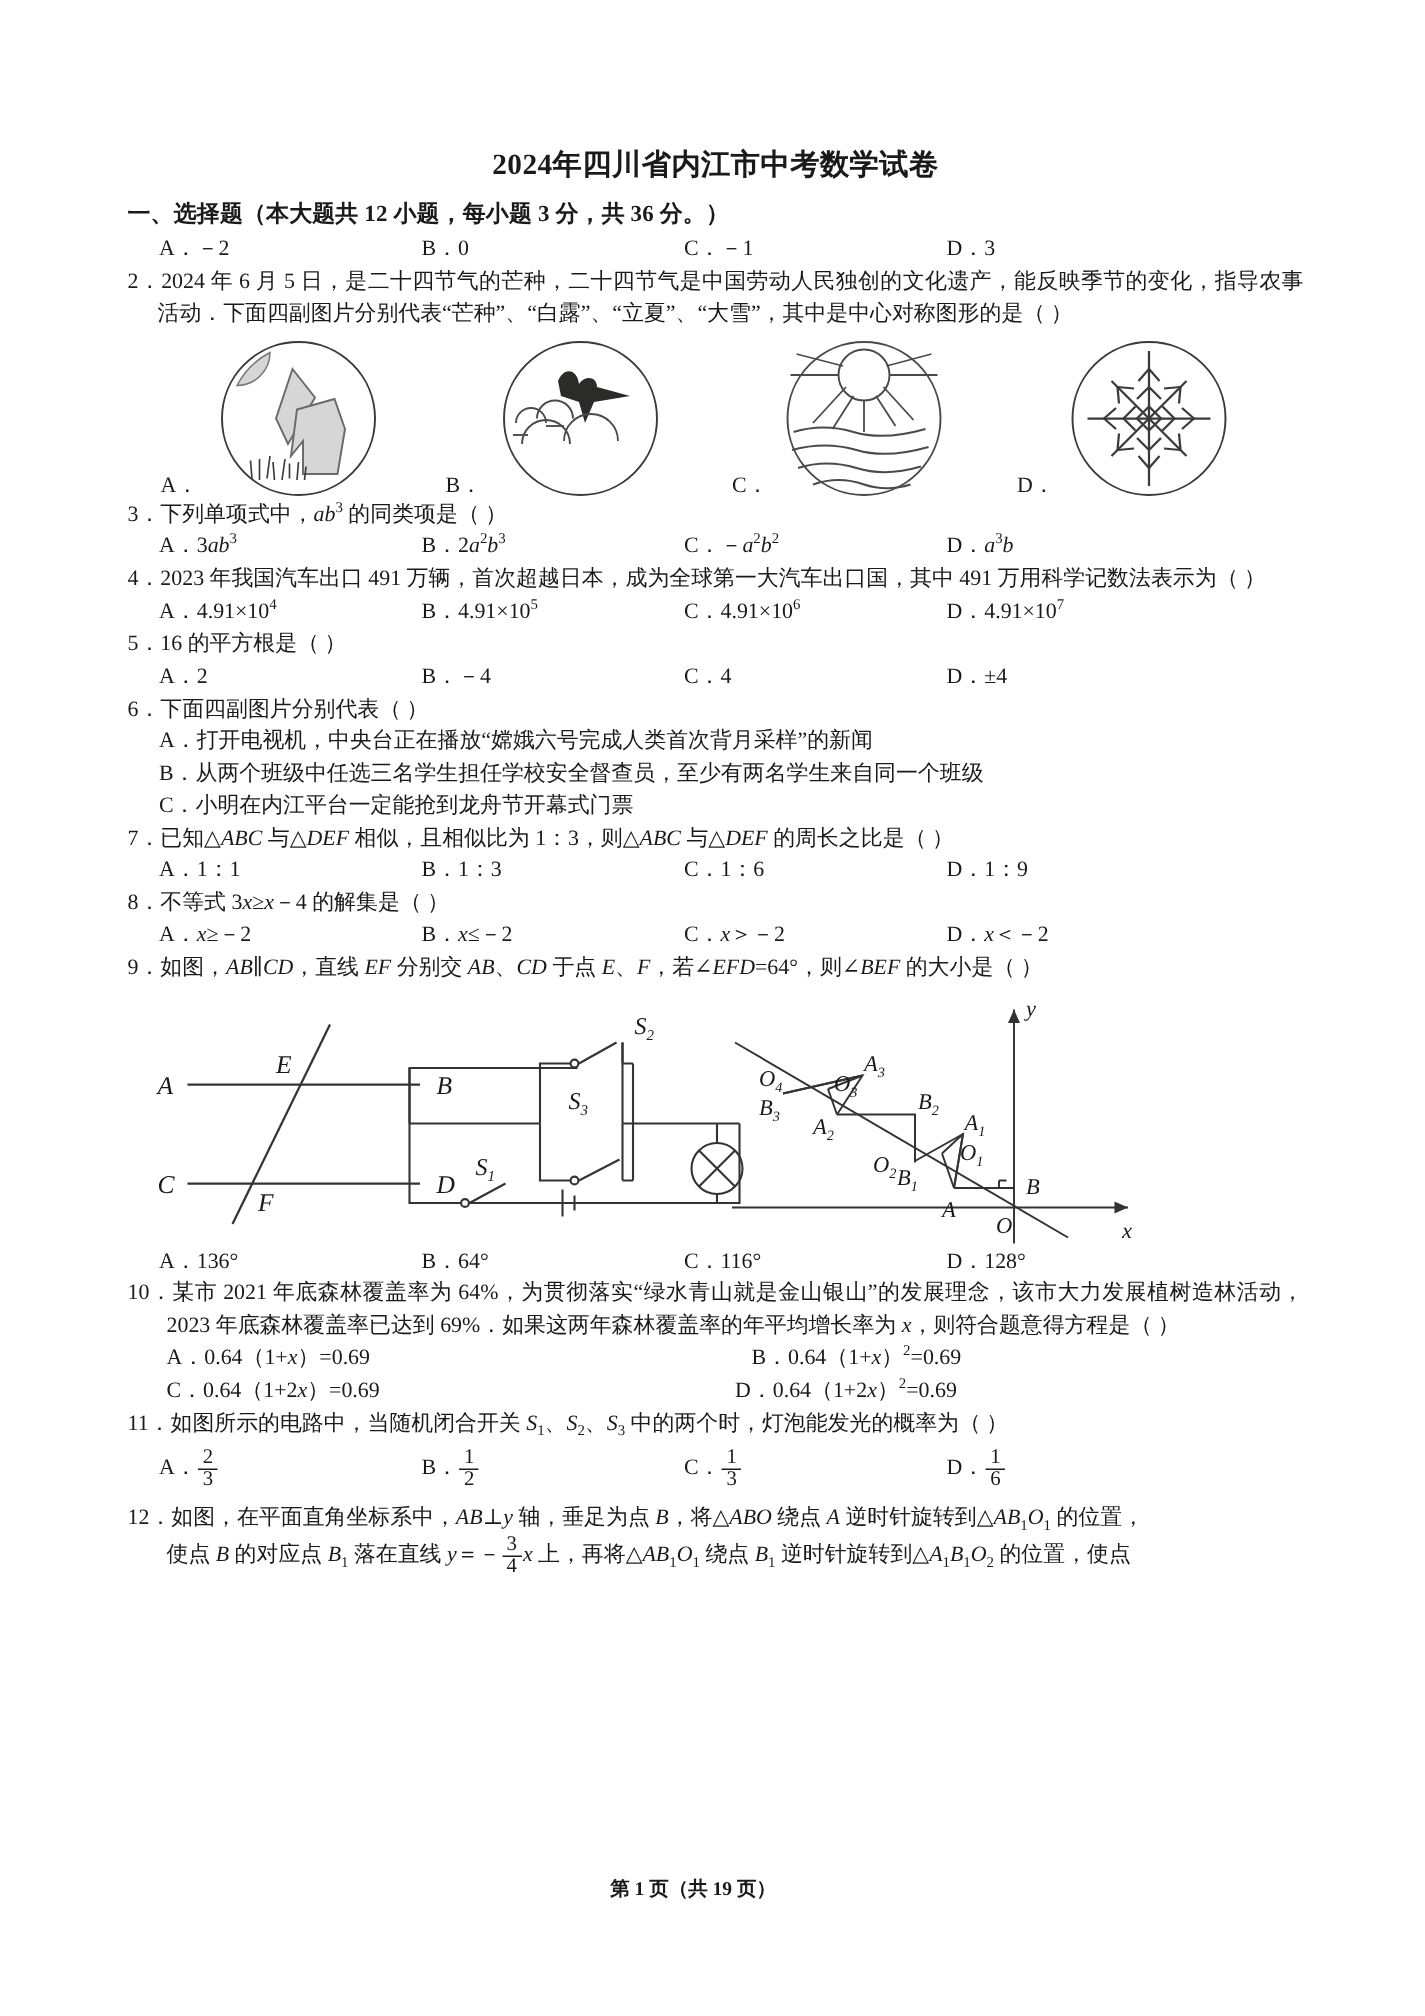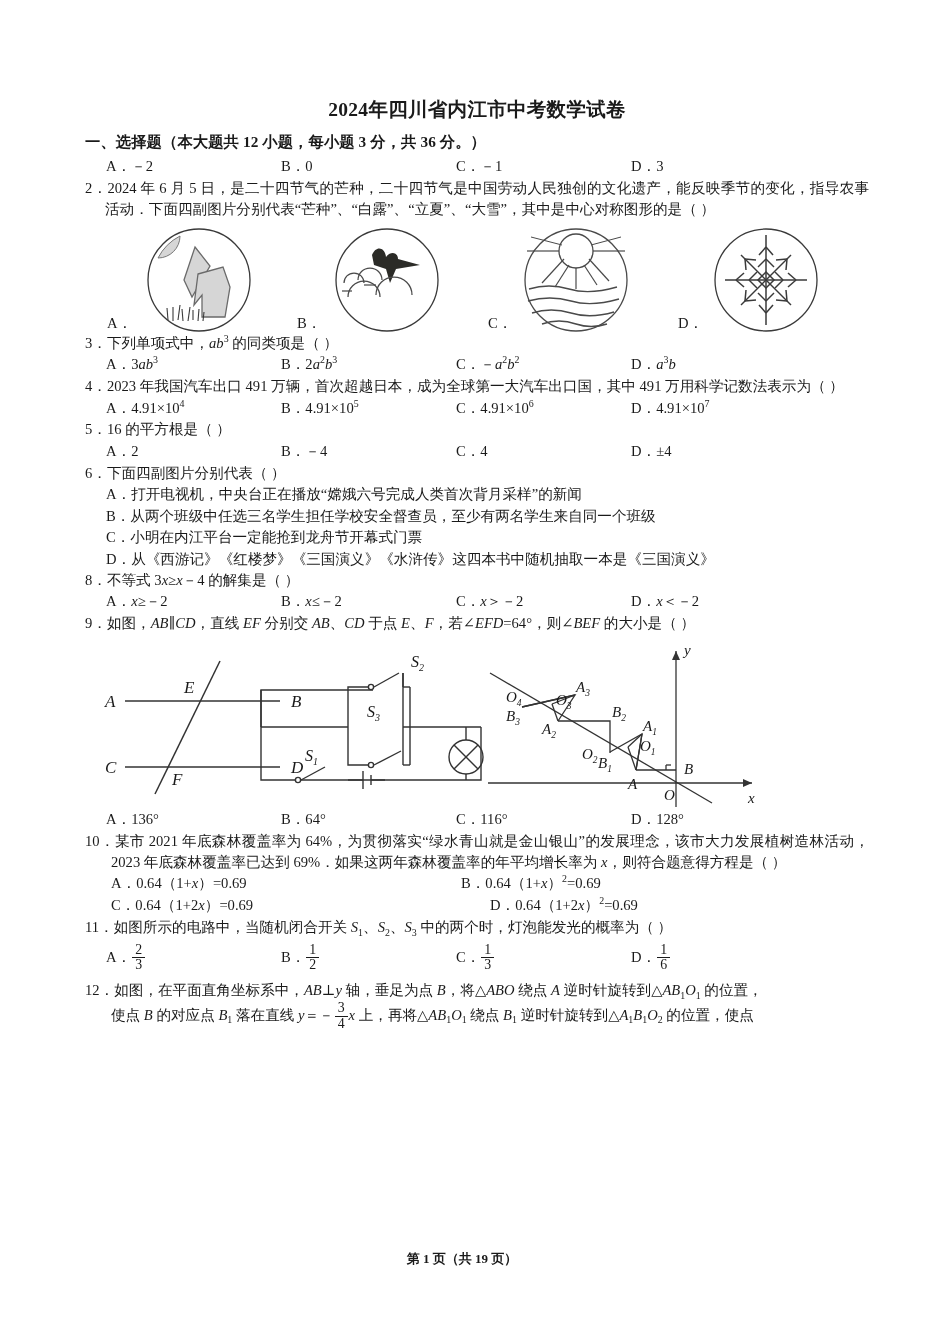--- a/index.html
+++ b/index.html
@@ -248,22 +248,30 @@
       <div class="w3"><span>C．</span><span>4</span></div>
       <div class="w4"><span>D．</span><span>±4</span></div>
     </div>
 
     <div class="q">
       <span class="stem"><span>6．</span><span>下面四副图片分别代表（      ）</span></span>
     </div>
     <div class="q" style="padding-left:21px;"><span>A．</span><span>打开电视机，中央台正在播放“嫦娥六号完成人类首次背月采样”的新闻</span></div>
     <div class="q" style="padding-left:21px;"><span>B．</span><span>从两个班级中任选三名学生担任学校安全督查员，至少有两名学生来自同一个班级</span></div>
     <div class="q" style="padding-left:21px;"><span>C．</span><span>小明在内江平台一定能抢到龙舟节开幕式门票</span></div>
-    <div class="q" style="padding-left:21px;"><span>D．</span><span>从《西游记》《红楼梦》《三国演义》《水浒传》这四本书中随机抽取一本是《三国演义》</span></div>
-
+
+    <div class="q">
+      <span class="stem"><span>7．</span>已知△<i class="it">ABC</i> 与△<i class="it">DEF</i> 相似，且相似比为 1：3，则△<i class="it">ABC</i> 与△<i class="it">DEF</i> 的周长之比是（      ）</span>
+    </div>
+    <div class="opts">
+      <div class="w1"><span>A．</span><span>1：1</span></div>
+      <div class="w2"><span>B．</span><span>1：3</span></div>
+      <div class="w3"><span>C．</span><span>1：6</span></div>
+      <div class="w4"><span>D．</span><span>1：9</span></div>
+    </div>
 
     <div class="q">
       <span class="stem"><span>8．</span>不等式 3<i class="it">x</i>≥<i class="it">x</i>－4 的解集是（      ）</span>
     </div>
     <div class="opts">
       <div class="w1"><span>A．</span><i class="it">x</i>≥－2</div>
       <div class="w2"><span>B．</span><i class="it">x</i>≤－2</div>
       <div class="w3"><span>C．</span><i class="it">x</i>＞－2</div>
       <div class="w4"><span>D．</span><i class="it">x</i>＜－2</div>
     </div>
@@ -283,21 +291,21 @@
           </g>
           <text x="10" y="58" font-family="Liberation Serif, serif" font-size="17" font-style="italic" fill="#1a1a1a">A</text>
           <text x="196" y="58" font-family="Liberation Serif, serif" font-size="17" font-style="italic" fill="#1a1a1a">B</text>
           <text x="10" y="124" font-family="Liberation Serif, serif" font-size="17" font-style="italic" fill="#1a1a1a">C</text>
           <text x="196" y="124" font-family="Liberation Serif, serif" font-size="17" font-style="italic" fill="#1a1a1a">D</text>
           <text x="89" y="44" font-family="Liberation Serif, serif" font-size="17" font-style="italic" fill="#1a1a1a">E</text>
           <text x="77" y="136" font-family="Liberation Serif, serif" font-size="17" font-style="italic" fill="#1a1a1a">F</text>
         </svg>
       </span>
 
-      <span style="position:absolute;left:168px;top:8px;">
+      <span style="position:absolute;left:180px;top:8px;">
         <svg width="250" height="160" viewBox="0 0 250 160">
           <g stroke="#333" stroke-width="1.4" fill="none">
 
             <path d="M8 45 L8 135 L228 135 L228 82 L228 82"></path>
             <path d="M8 82 L8 45 L120 45"></path>
             <path d="M8 82 L95 82"></path>
             <path d="M150 82 L228 82"></path>
 
             <path d="M95 82 L95 42 L118 42"></path>
             <path d="M150 42 L150 82"></path>
@@ -390,21 +398,21 @@
     <div class="opts" style="margin-top:-4px;">
       <div class="w1"><span>A．</span><span>136°</span></div>
       <div class="w2"><span>B．</span><span>64°</span></div>
       <div class="w3"><span>C．</span><span>116°</span></div>
       <div class="w4"><span>D．</span><span>128°</span></div>
     </div>
 
     <div class="q">
       <span class="stem" style="padding-left:26px;text-indent:-26px;"><span>10．</span>某市 2021 年底森林覆盖率为 64%，为贯彻落实“绿水青山就是金山银山”的发展理念，该市大力发展植树造林活动，2023 年底森林覆盖率已达到 69%．如果这两年森林覆盖率的年平均增长率为 <i class="it">x</i>，则符合题意得方程是（      ）</span>
     </div>
-    <div class="opts" style="padding-left:26px;">
+    <div class="opts" style="padding-left:26px;gap:40px;">
       <div class="half"><span>A．</span>0.64（1+<i class="it">x</i>）=0.69</div>
       <div class="half"><span>B．</span>0.64（1+<i class="it">x</i>）<sup>2</sup>=0.69</div>
     </div>
     <div class="opts" style="padding-left:26px;gap:29px;">
       <div class="half"><span>C．</span>0.64（1+2<i class="it">x</i>）=0.69</div>
       <div class="half"><span>D．</span>0.64（1+2<i class="it">x</i>）<sup>2</sup>=0.69</div>
     </div>
 
     <div class="q">
       <span class="stem" style="padding-left:26px;text-indent:-26px;"><span>11．</span>如图所示的电路中，当随机闭合开关 <i class="it">S</i><sub>1</sub>、<i class="it">S</i><sub>2</sub>、<i class="it">S</i><sub>3</sub> 中的两个时，灯泡能发光的概率为（      ）</span>

